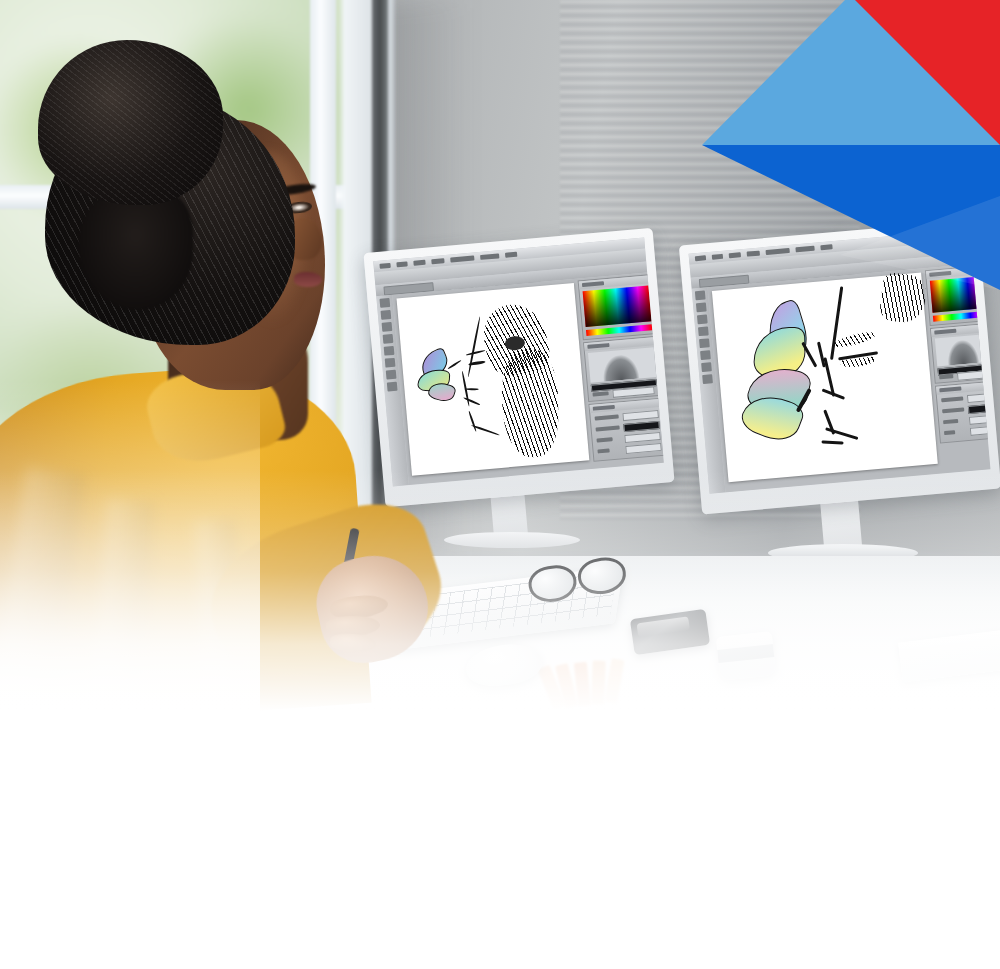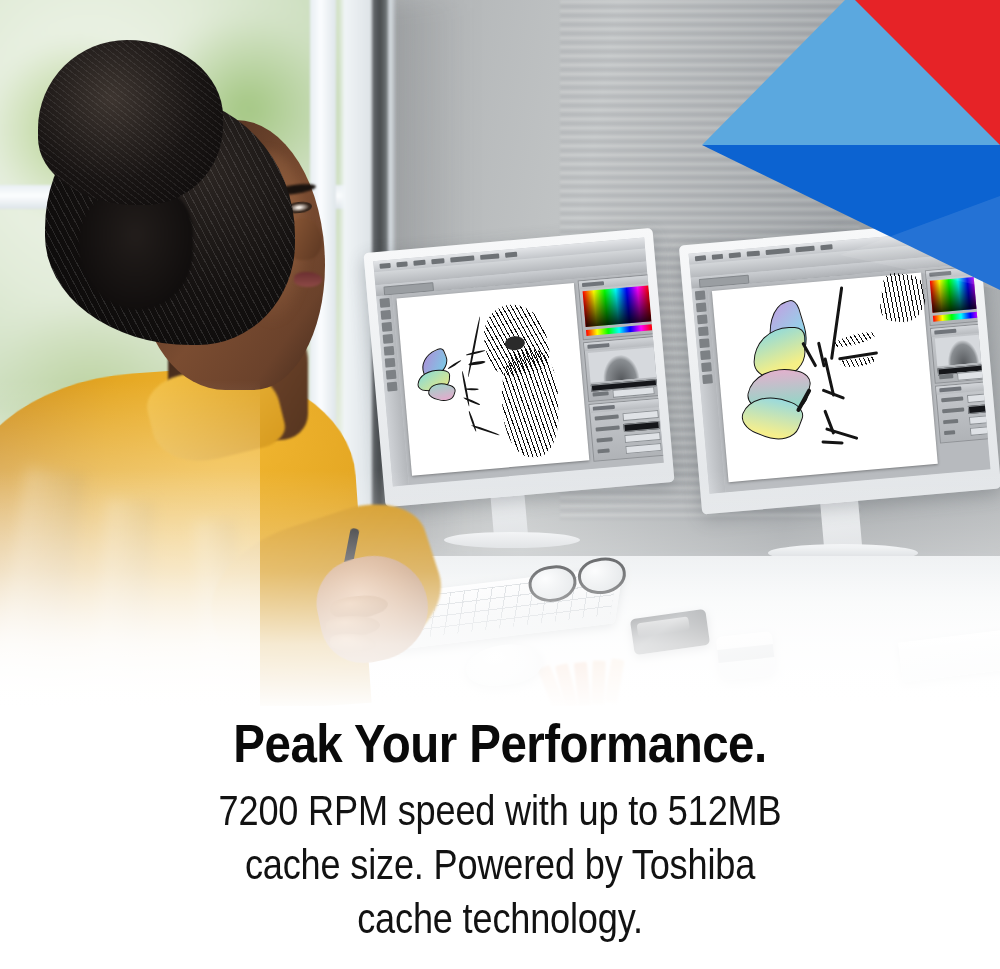--- a/index.html
+++ b/index.html
@@ -841,22 +841,14 @@
       <polygon points="12,145 155,0 310,0 310,145" fill="#5BA8DF"></polygon>
 
       <polygon points="165,0 310,0 310,145" fill="#E62327"></polygon>
 
       <polygon points="12,145 310,145 310,290" fill="#0C63D1"></polygon>
 
       <polygon points="150,255 310,196 310,290" fill="#ffffff" opacity="0.10"></polygon>
     </svg>
   </div>
 
-  <div class="copy">
-    <h1 class="headline">Peak Your Performance.</h1>
-    <p class="subcopy">
-      <span class="line">7200 RPM speed with up to 512MB</span>
-      <span class="line">cache size. Powered by Toshiba</span>
-      <span class="line">cache technology.</span>
-    </p>
-  </div>
 
 </div>
 
 </body></html>

